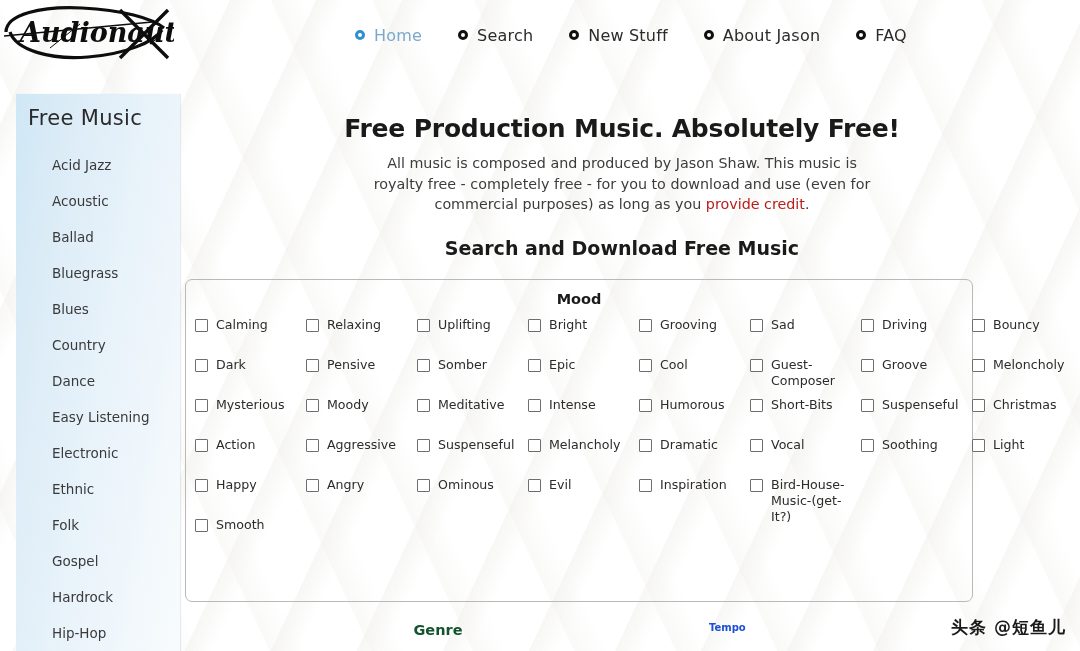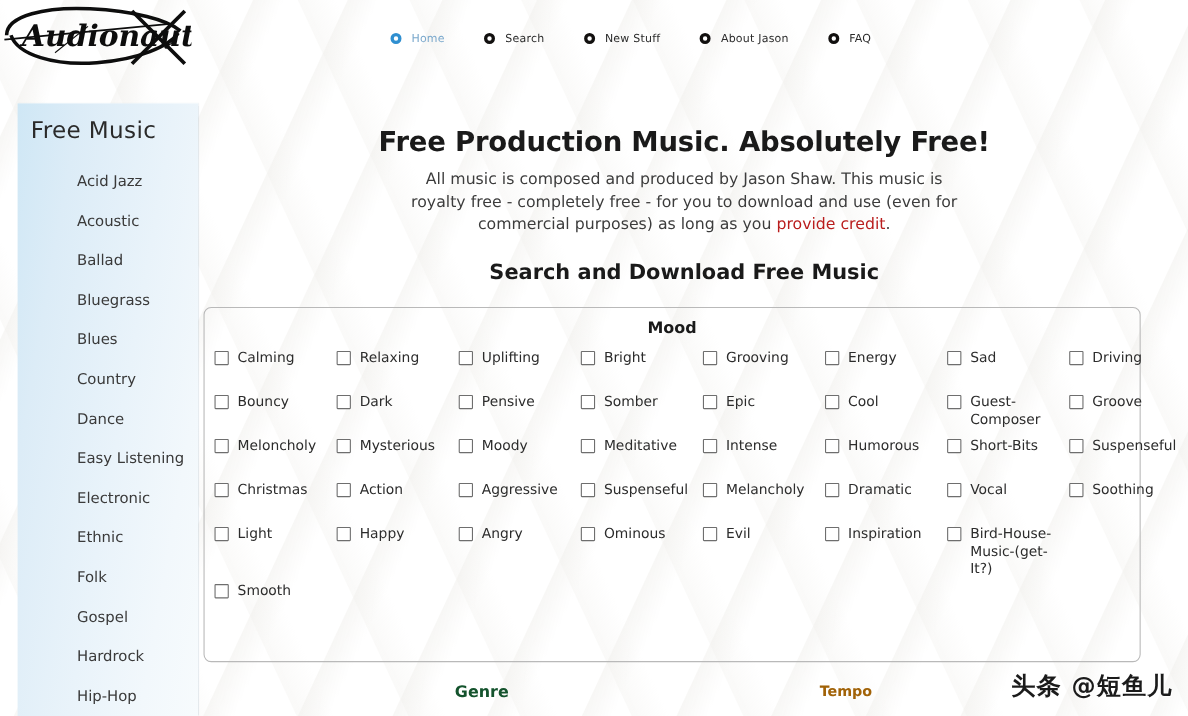--- a/index.html
+++ b/index.html
@@ -28,36 +28,36 @@
   #logo svg { display:block; }
 
   #mainnav { position:absolute; left:355px; top:22px; height:26px; display:flex; align-items:center; }
   .navitem { display:flex; align-items:center; margin-right:36px; text-decoration:none; white-space:nowrap; }
   .navbullet {
     width:10px; height:10px; border-radius:50%;
     border:3px solid #12100f; background:#ffffff;
     margin-right:9px; flex:none;
   }
   .navitem.active .navbullet { border-color:#2f8fd0; }
-  .navlabel { font-size:10px; color:#2b2b2b; letter-spacing:.2px; }
+  .navlabel { font-size:16px; color:#2b2b2b; letter-spacing:.2px; }
   .navitem.active .navlabel { color:#7aa8cc; }
 
   
   #sidebar {
     position:absolute; left:0; top:94px; width:164px; height:557px; z-index:2;
     background: linear-gradient(100deg, #cfe7f5 0%, #dcecf7 22%, #e9f3fa 55%, #f2f8fc 80%, #f7fbfd 100%);
     box-shadow: 1px 0 1px rgba(120,150,170,.18);
     padding-top:12px;
     margin-left:16px;
   }
   #sidebar-title {
     font-size:21px; color:#2a2a2a; padding-left:12px; margin-bottom:17px; letter-spacing:.3px;
   }
   .sideitem {
-    font-size:13.5px; color:#3a3a3a; padding-left:54px; height:36px; line-height:36px;
+    font-size:13.5px; color:#3a3a3a; padding-left:36px; height:36px; line-height:36px;
     white-space:nowrap; cursor:pointer;
   }
 
   
   #main { position:absolute; left:164px; top:92px; width:916px; height:559px; z-index:1; }
 
   #h1 {
     text-align:center; font-size:25px; font-weight:bold; color:#1a1a1a;
     margin-top:22px; letter-spacing:-.2px;
   }
@@ -65,55 +65,55 @@
     width:500px; margin:10px auto 0 auto; text-align:center;
     font-size:14.3px; line-height:20.5px; color:#3c3c3c;
   }
   #lede a { color:#b91c1c; text-decoration:none; }
   #h2 {
     text-align:center; font-size:19px; font-weight:bold; color:#1a1a1a; margin-top:22px;
   }
 
   
   #moodpanel {
-    position:absolute; left:21px; top:187px; width:852px; height:323px;
+    position:absolute; left:21px; top:187px; width:788px; height:323px;
     border:1px solid #b9b9b9; border-radius:7px; background:transparent;
   }
   #moodtitle {
     text-align:center; font-size:14.5px; font-weight:bold; color:#1a1a1a;
     margin-top:11px;
   }
   .moodgrid {
     display:grid; grid-template-columns: repeat(8, 111px);
     padding:10px 0 0 9px;
   }
   .moodcell { display:flex; align-items:flex-start; height:40px; }
   .cbox {
     width:13px; height:13px; border:1px solid #6e6e6e; background:#fff;
     margin-right:8px; margin-top:2px; flex:none; border-radius:1px;
   }
   .cblabel { font-size:12.6px; color:#2c2c2c; line-height:16px; }
 
   .moodcell.tall { height:40px;justify-content:center; }
-  .moodrow-last { padding-left:9px; display:flex; margin-top:12px; }
+  .moodrow-last { padding-left:9px; display:flex; margin-top:0; }
 
   
   #genre-h {
     position:absolute; left:214px; top:530px; width:120px; text-align:center;
     font-size:14.5px; font-weight:bold; color:#14532d;
   }
   #tempo-h {
-    position:absolute; left:545px; top:530px; width:120px; text-align:center;
-    font-size:13px; font-weight:bold; color:#a16207;
+    position:absolute; left:545px; top:530px; width:120px; 
+    font-size:10px; font-weight:bold; color:#1d4ed8;
   }
 
   
   #watermark {
     position:absolute; right:14px; bottom:12px; z-index:6;
-    font-size:22px; font-weight:bold; color:#1b1b1b;
+    font-size:17px; font-weight:bold; color:#1b1b1b;
     font-family:"DejaVu Sans", sans-serif;
     text-shadow: 1px 1px 0 rgba(255,255,255,.85), -1px -1px 0 rgba(255,255,255,.7);
     letter-spacing:1px;
   }
 </style>
 </head>
 <body>
 
 <div id="page">
 
@@ -206,24 +206,20 @@
         <label class="moodcell">
             <span class="cbox"></span>
             <span class="cblabel">Bright</span>
           </label>
         <label class="moodcell">
             <span class="cbox"></span>
             <span class="cblabel">Grooving</span>
           </label>
         <label class="moodcell">
             <span class="cbox"></span>
-            <span class="cblabel">Energy</span>
-          </label>
-        <label class="moodcell">
-            <span class="cbox"></span>
             <span class="cblabel">Sad</span>
           </label>
         <label class="moodcell">
             <span class="cbox"></span>
             <span class="cblabel">Driving</span>
           </label>
 
         <label class="moodcell">
             <span class="cbox"></span>
             <span class="cblabel">Bouncy</span>

